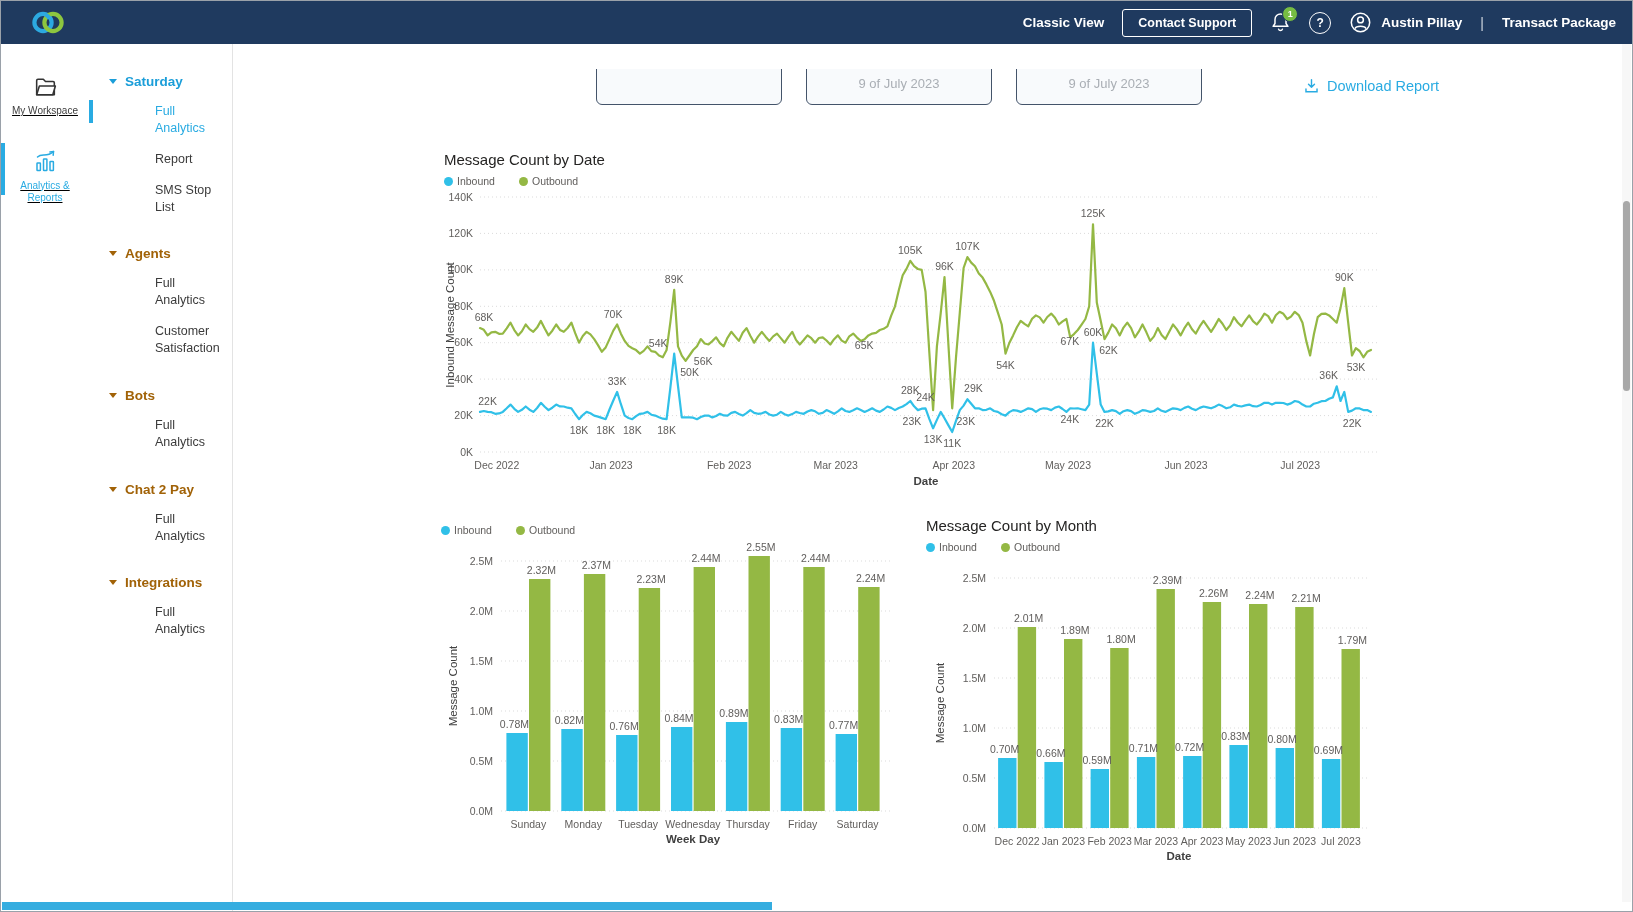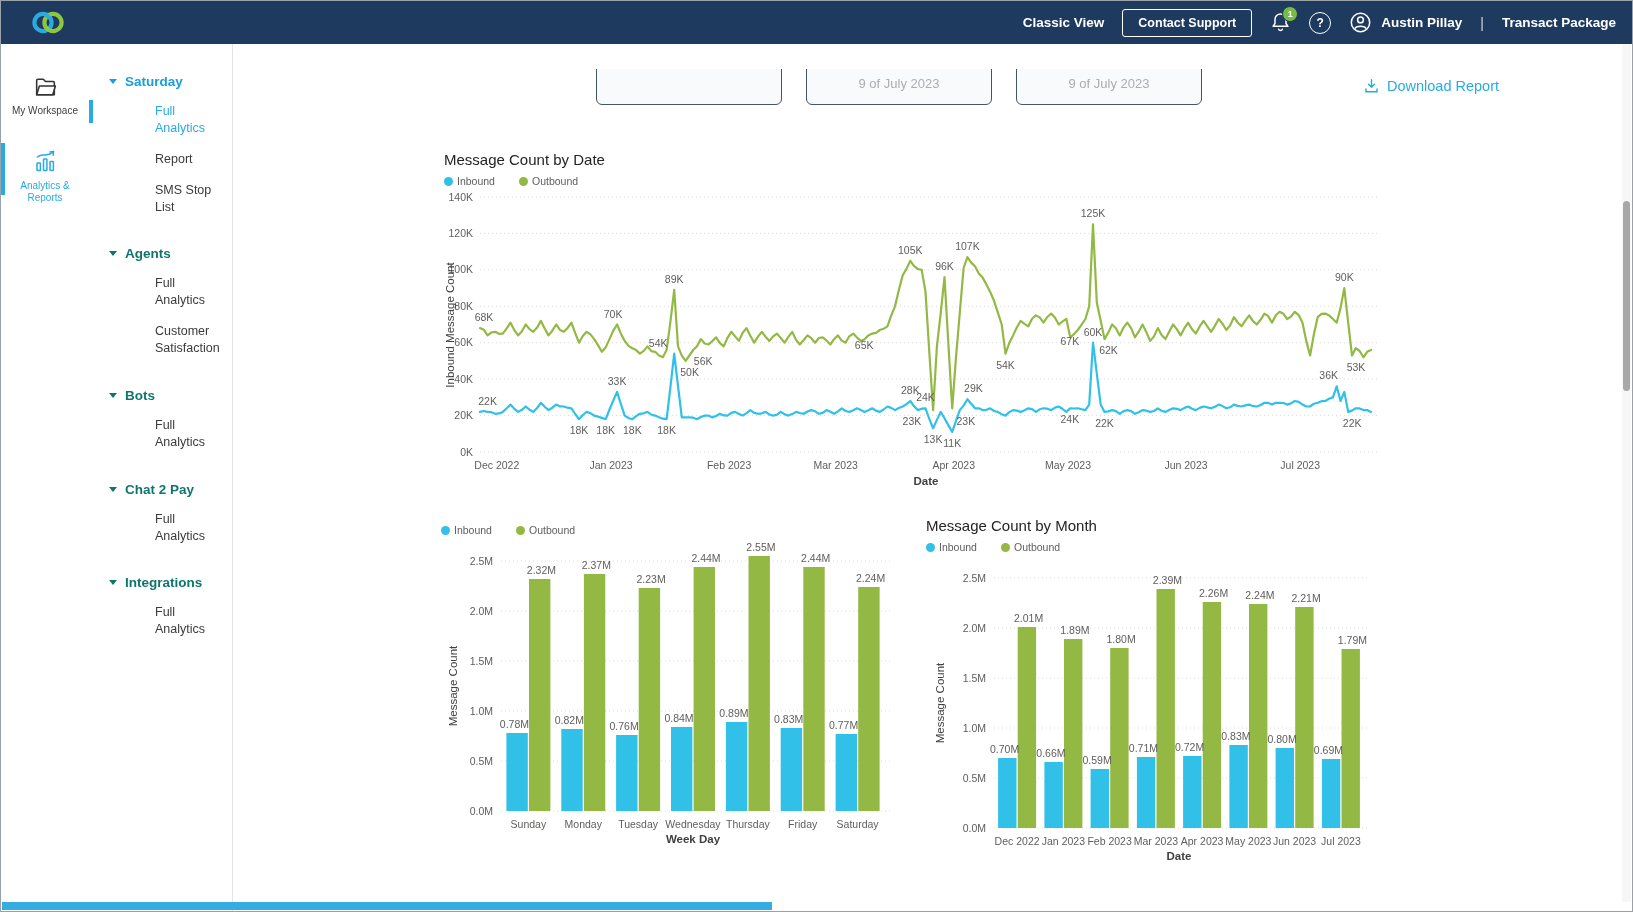--- a/index.html
+++ b/index.html
@@ -15,42 +15,42 @@
   .bell-wrap{position:relative;display:flex;}
   .badge{position:absolute;top:-5px;right:-7px;background:#76BC43;color:#fff;font-size:9px;font-weight:bold;
       width:14px;height:14px;border-radius:50%;display:flex;align-items:center;justify-content:center;border:1.5px solid #1F3A5F;}
   .help-circle{width:20px;height:20px;border:1.6px solid #fff;border-radius:50%;display:flex;align-items:center;
       justify-content:center;font-size:12px;font-weight:bold;}
   .user-wrap{display:flex;align-items:center;gap:9px;}
   .user-name,.package{font-size:13.5px;font-weight:bold;}
   .tb-divider{color:#cfd6df;font-size:14px;}
   
   .icon-rail{position:absolute;left:0;top:43px;bottom:0;width:88px;background:#fff;border-right:1px solid #e3e3e3;}
-  .rail-item{margin-top:30px;display:flex;flex-direction:column;align-items:center;text-align:center;cursor:pointer;}
+  .rail-item{margin-top:30px;display:flex;flex-direction:column;align-items:center;text-align:center;cursor:pointer;text-decoration:underline;}
   .rail-item .rail-label{font-size:10px;color:#3d3d3d;margin-top:6px;line-height:1.25;padding:0 4px;}
   .rail-item.active .rail-label{color:#29ABE2;}
   .rail-edge{position:absolute;left:0;top:99px;width:4px;height:52px;background:#29ABE2;}
   
   .side-nav{position:absolute;left:88px;top:43px;bottom:0;width:144px;background:#fff;border-right:1px solid #e3e3e3;
       padding-top:30px;box-sizing:border-box;}
   .nav-group{margin-bottom:31px;}
-  .nav-group-header{font-size:13.5px;font-weight:bold;color:#0f766e;padding-left:20px;display:flex;align-items:center;cursor:pointer;}
+  .nav-group-header{font-size:13.5px;font-weight:bold;color:#a16207;padding-left:20px;display:flex;align-items:center;cursor:pointer;}
   .nav-group-header.accent{color:#1B9ED9;}
   .caret{width:0;height:0;border-left:4.5px solid transparent;border-right:4.5px solid transparent;
       border-top:5.5px solid currentColor;display:inline-block;margin-right:8px;}
   .nav-item{font-size:12.5px;color:#3b3b3b;padding-left:66px;padding-right:8px;margin-top:14px;line-height:1.35;
       position:relative;cursor:pointer;}
   .nav-item.active{color:#29ABE2;}
   .nav-item.active::before{content:"";position:absolute;left:0;top:-3px;width:4px;height:23px;background:#29ABE2;}
   
   .filters-clip{position:absolute;left:560px;top:68px;width:680px;height:38px;overflow:hidden;}
   .filter-box{position:absolute;top:-22px;height:58px;width:186px;border:1px solid #44546A;border-radius:6px;
       background:#F8FAFC;box-sizing:border-box;display:flex;align-items:center;justify-content:center;cursor:pointer;}
   .filter-box span{font-size:13px;color:#A9AEB4;margin-top:14px;}
-  .download{position:absolute;left:1362px;top:76px;display:flex;align-items:center;gap:7px;color:#29ABE2;
+  .download{position:absolute;left:1302px;top:76px;display:flex;align-items:center;gap:7px;color:#29ABE2;
       font-size:14.5px;cursor:pointer;}
   .chart-block{position:absolute;}
   .chart-title{font-size:15px;color:#252423;}
   .legend{display:flex;align-items:center;gap:24px;margin-top:7px;}
   .legend-item{display:flex;align-items:center;gap:4px;font-size:10.5px;color:#605E5C;cursor:pointer;}
   .legend-item .dot{width:9px;height:9px;border-radius:50%;display:inline-block;}
   svg.chart{overflow:visible;display:block;}
   .tick{font-size:10.5px;fill:#605E5C;}
   .dlabel{font-size:10.5px;fill:#605E5C;}
   .axis-title{font-size:11.5px;fill:#3f3f3f;}

